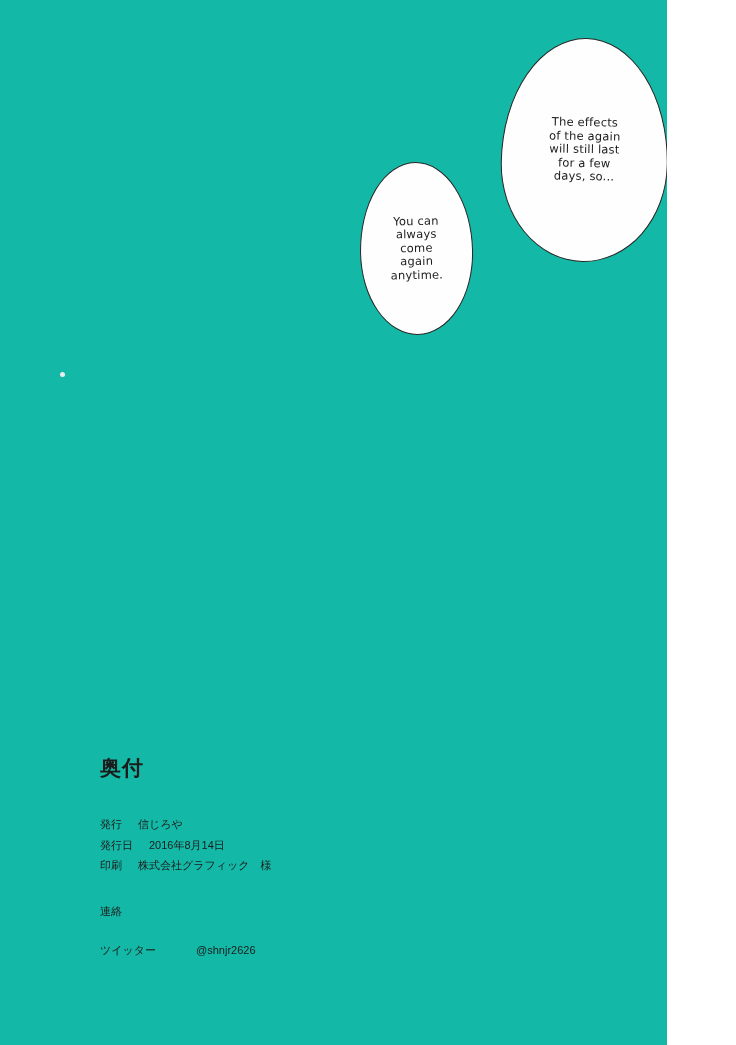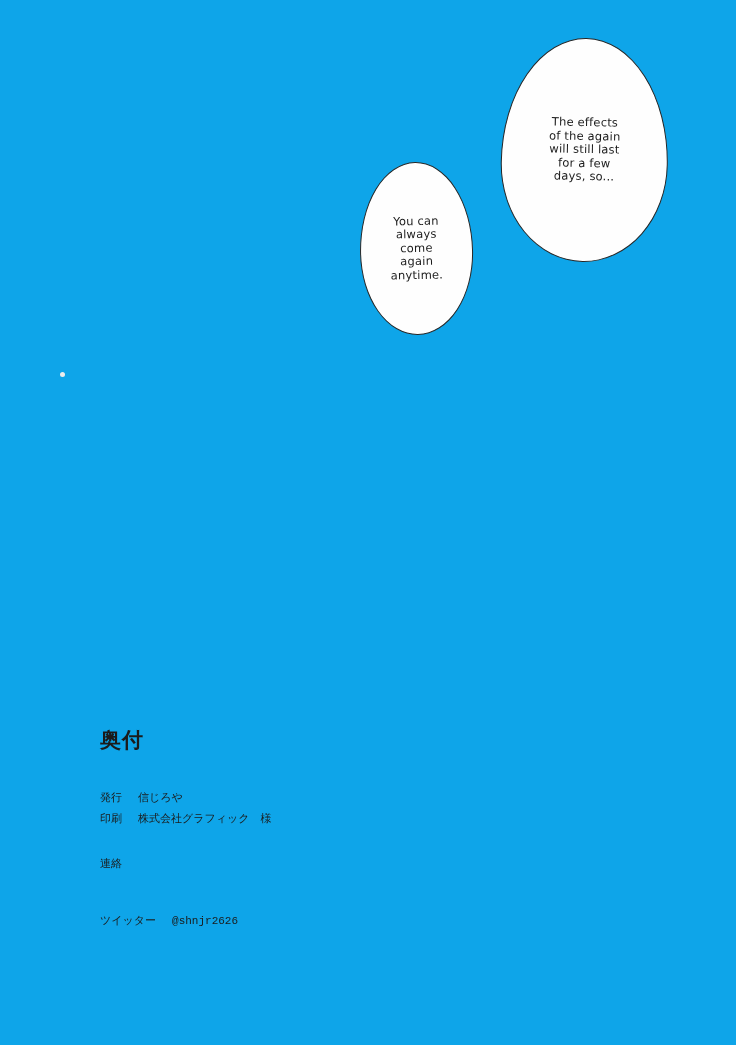--- a/index.html
+++ b/index.html
@@ -2,23 +2,23 @@
 <html><head>
 <meta charset="utf-8">
 <style>
   html, body {
     margin: 0;
     padding: 0;
     background: #ffffff;
   }
   .page {
     position: relative;
-    width: 736px;
+    width: 667px;
     height: 1045px;
-    background: #0ea5e9;
+    background: #14b8a6;
     font-family: "Liberation Sans", sans-serif;
     color: #1b1b1b;
     overflow: hidden;
   }
   
   .bubble {
     position: absolute;
     background: #fefefe;
     border: 1.6px solid #262626;
     display: flex;
@@ -48,43 +48,42 @@
     line-height: 13.5px;
     letter-spacing: 0.2px;
     text-align: center;
     color: #1c1c1c;
     font-weight: 500;
   }
   
   .colophon {
     position: absolute;
     left: 100px;
-    top: 730px;
-    font-family: Liberation Mono, monospace;
+    top: 756px;
   }
   .colophon-heading {
     font-size: 21px;
     font-weight: 600;
     line-height: 24px;
     letter-spacing: 1px;
   }
   .colophon-entries {
     margin-top: 34px;
   }
   .entry {
     display: flex;
     font-size: 11px;
     line-height: 20.5px;
     font-weight: 500;
     white-space: pre;
   }
   .entry .label { flex: none; }
   .entry .value { margin-left: 16px; text-align: right; }
   .entry.gap-contact { margin-top: 25px; }
-  .entry.gap-twitter { margin-top: 36px; }
+  .entry.gap-twitter { margin-top: 19px; gap: 24px; }
   
   .speck {
     position: absolute;
     left: 60px;
     top: 372px;
     width: 5px;
     height: 5px;
     border-radius: 50%;
     background: #ececec;
   }
@@ -118,20 +117,24 @@
 
   <div class="colophon">
     <div class="colophon-heading">奥付</div>
 
     <div class="colophon-entries">
       <div class="entry">
         <span class="label">発行</span>
         <span class="value">信じろや</span>
       </div>
       <div class="entry">
+        <span class="label">発行日</span>
+        <span class="value">2016年8月14日</span>
+      </div>
+      <div class="entry">
         <span class="label">印刷</span>
         <span class="value">株式会社グラフィック　様</span>
       </div>
       <div class="entry gap-contact">
         <span class="label">連絡</span>
       </div>
       <div class="entry gap-twitter">
         <span class="label">ツイッター</span>
         <span class="value">@shnjr2626</span>
       </div>

